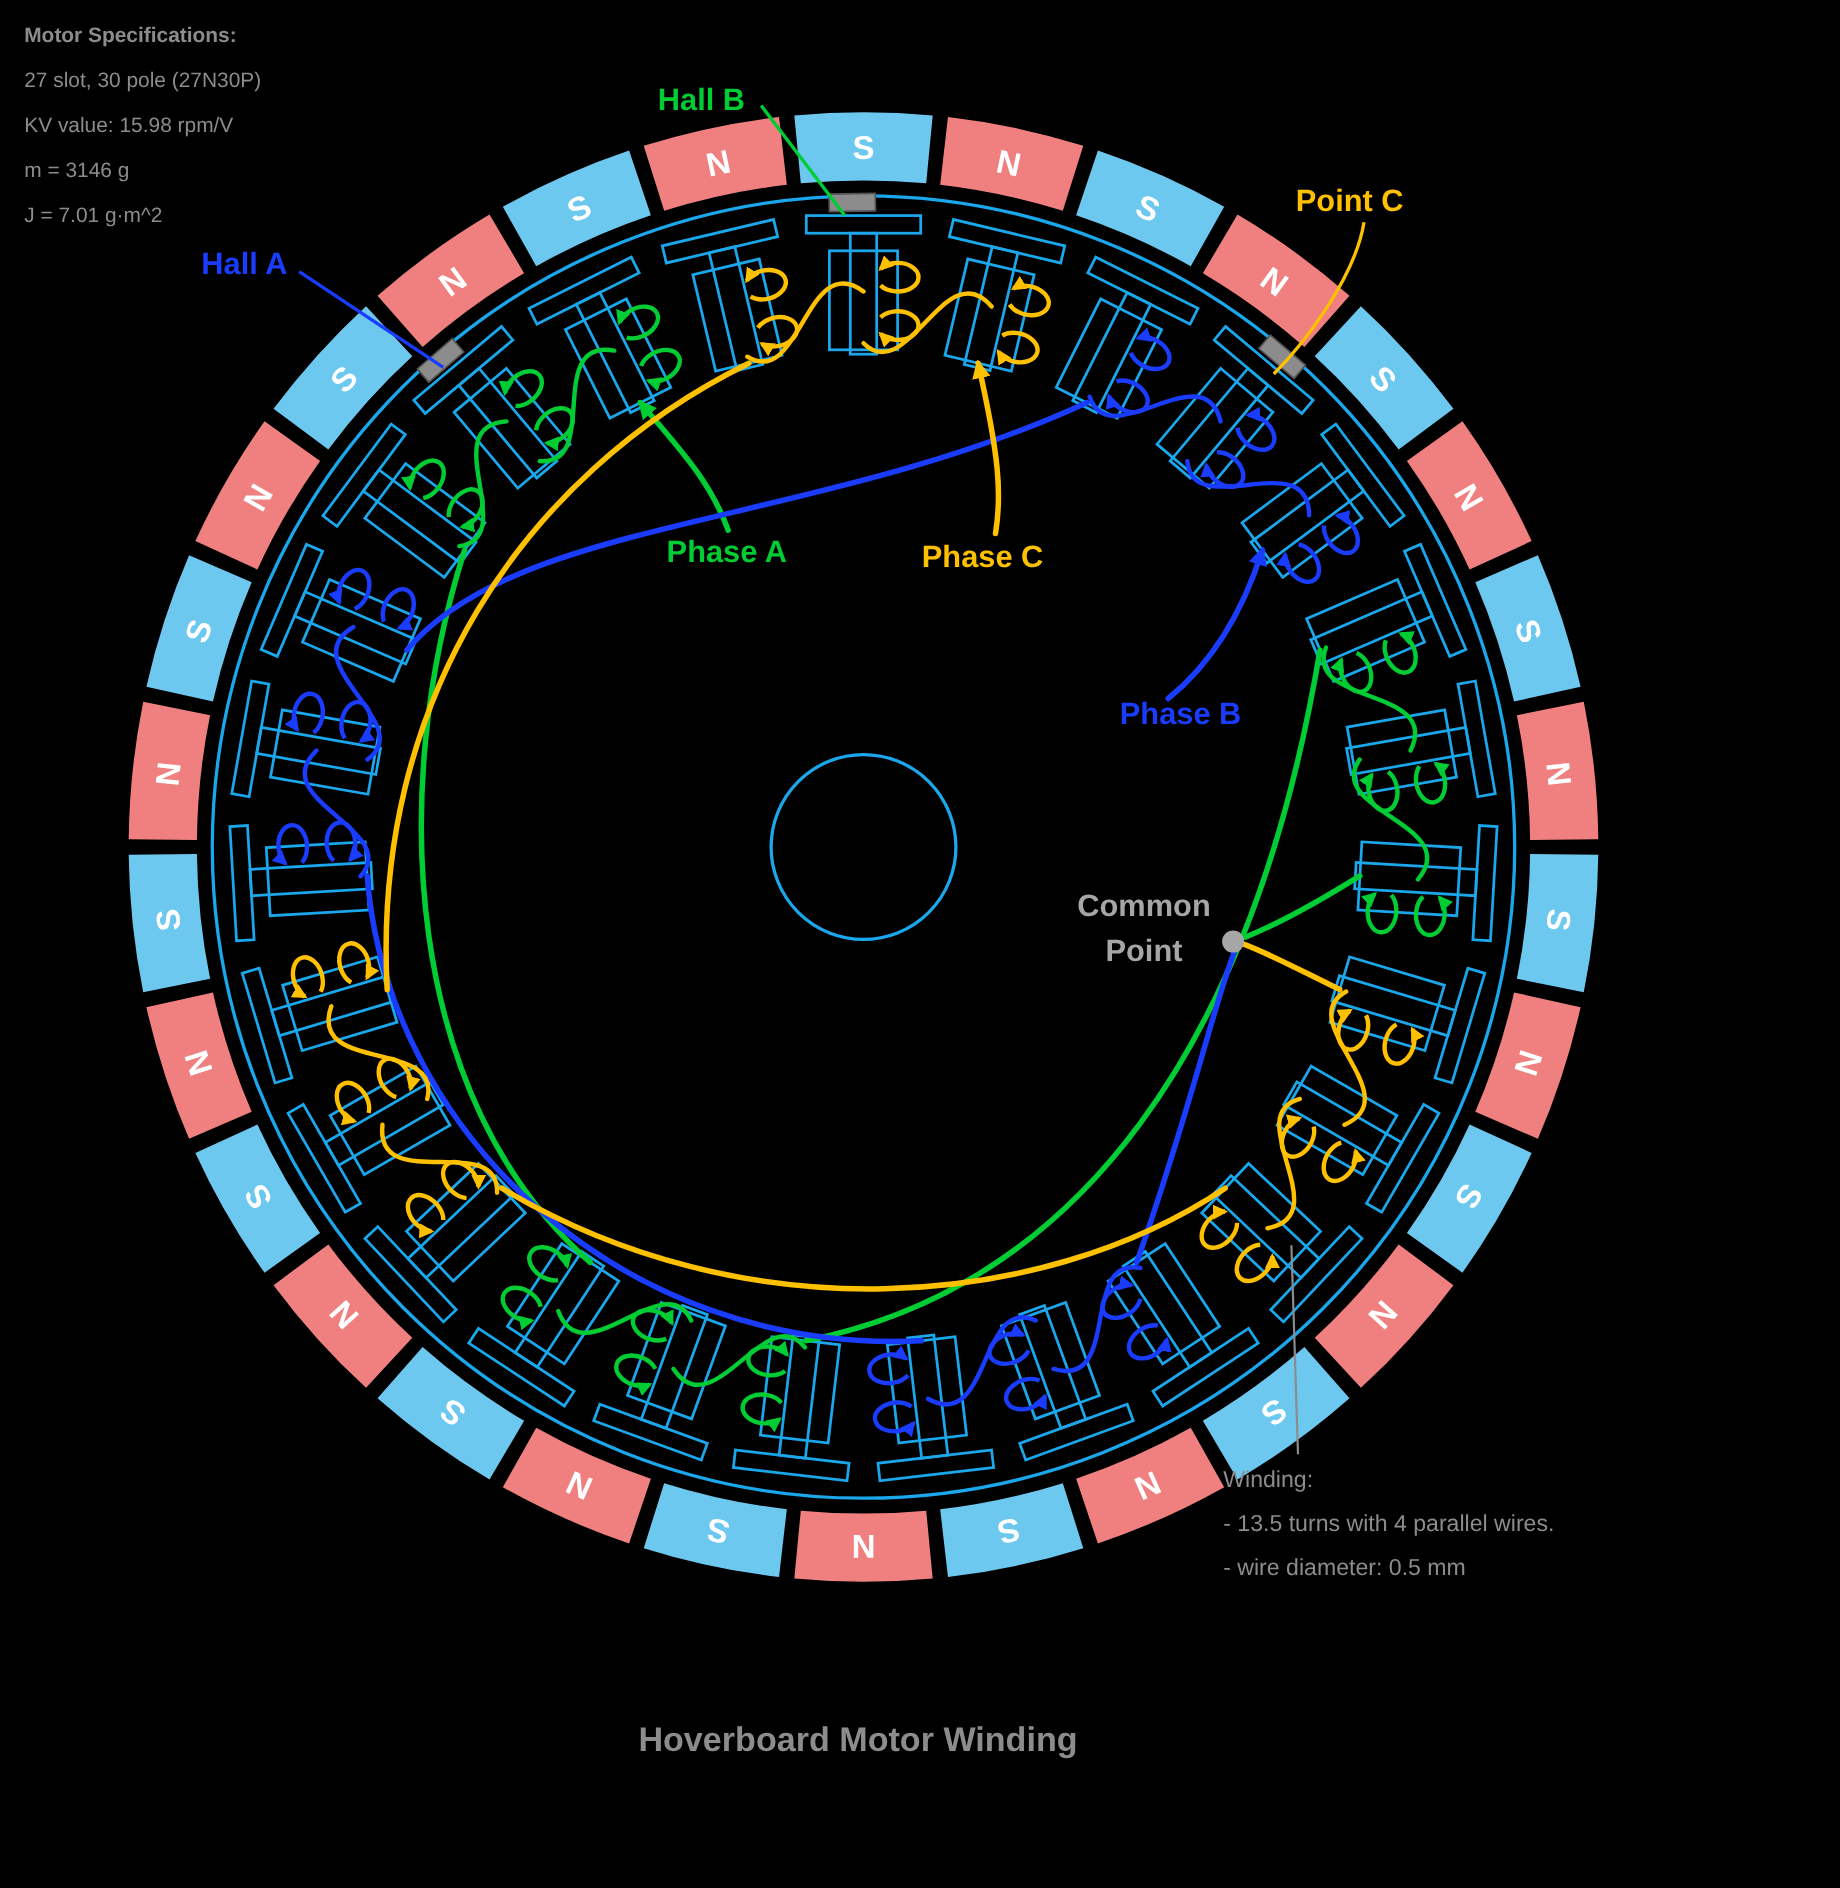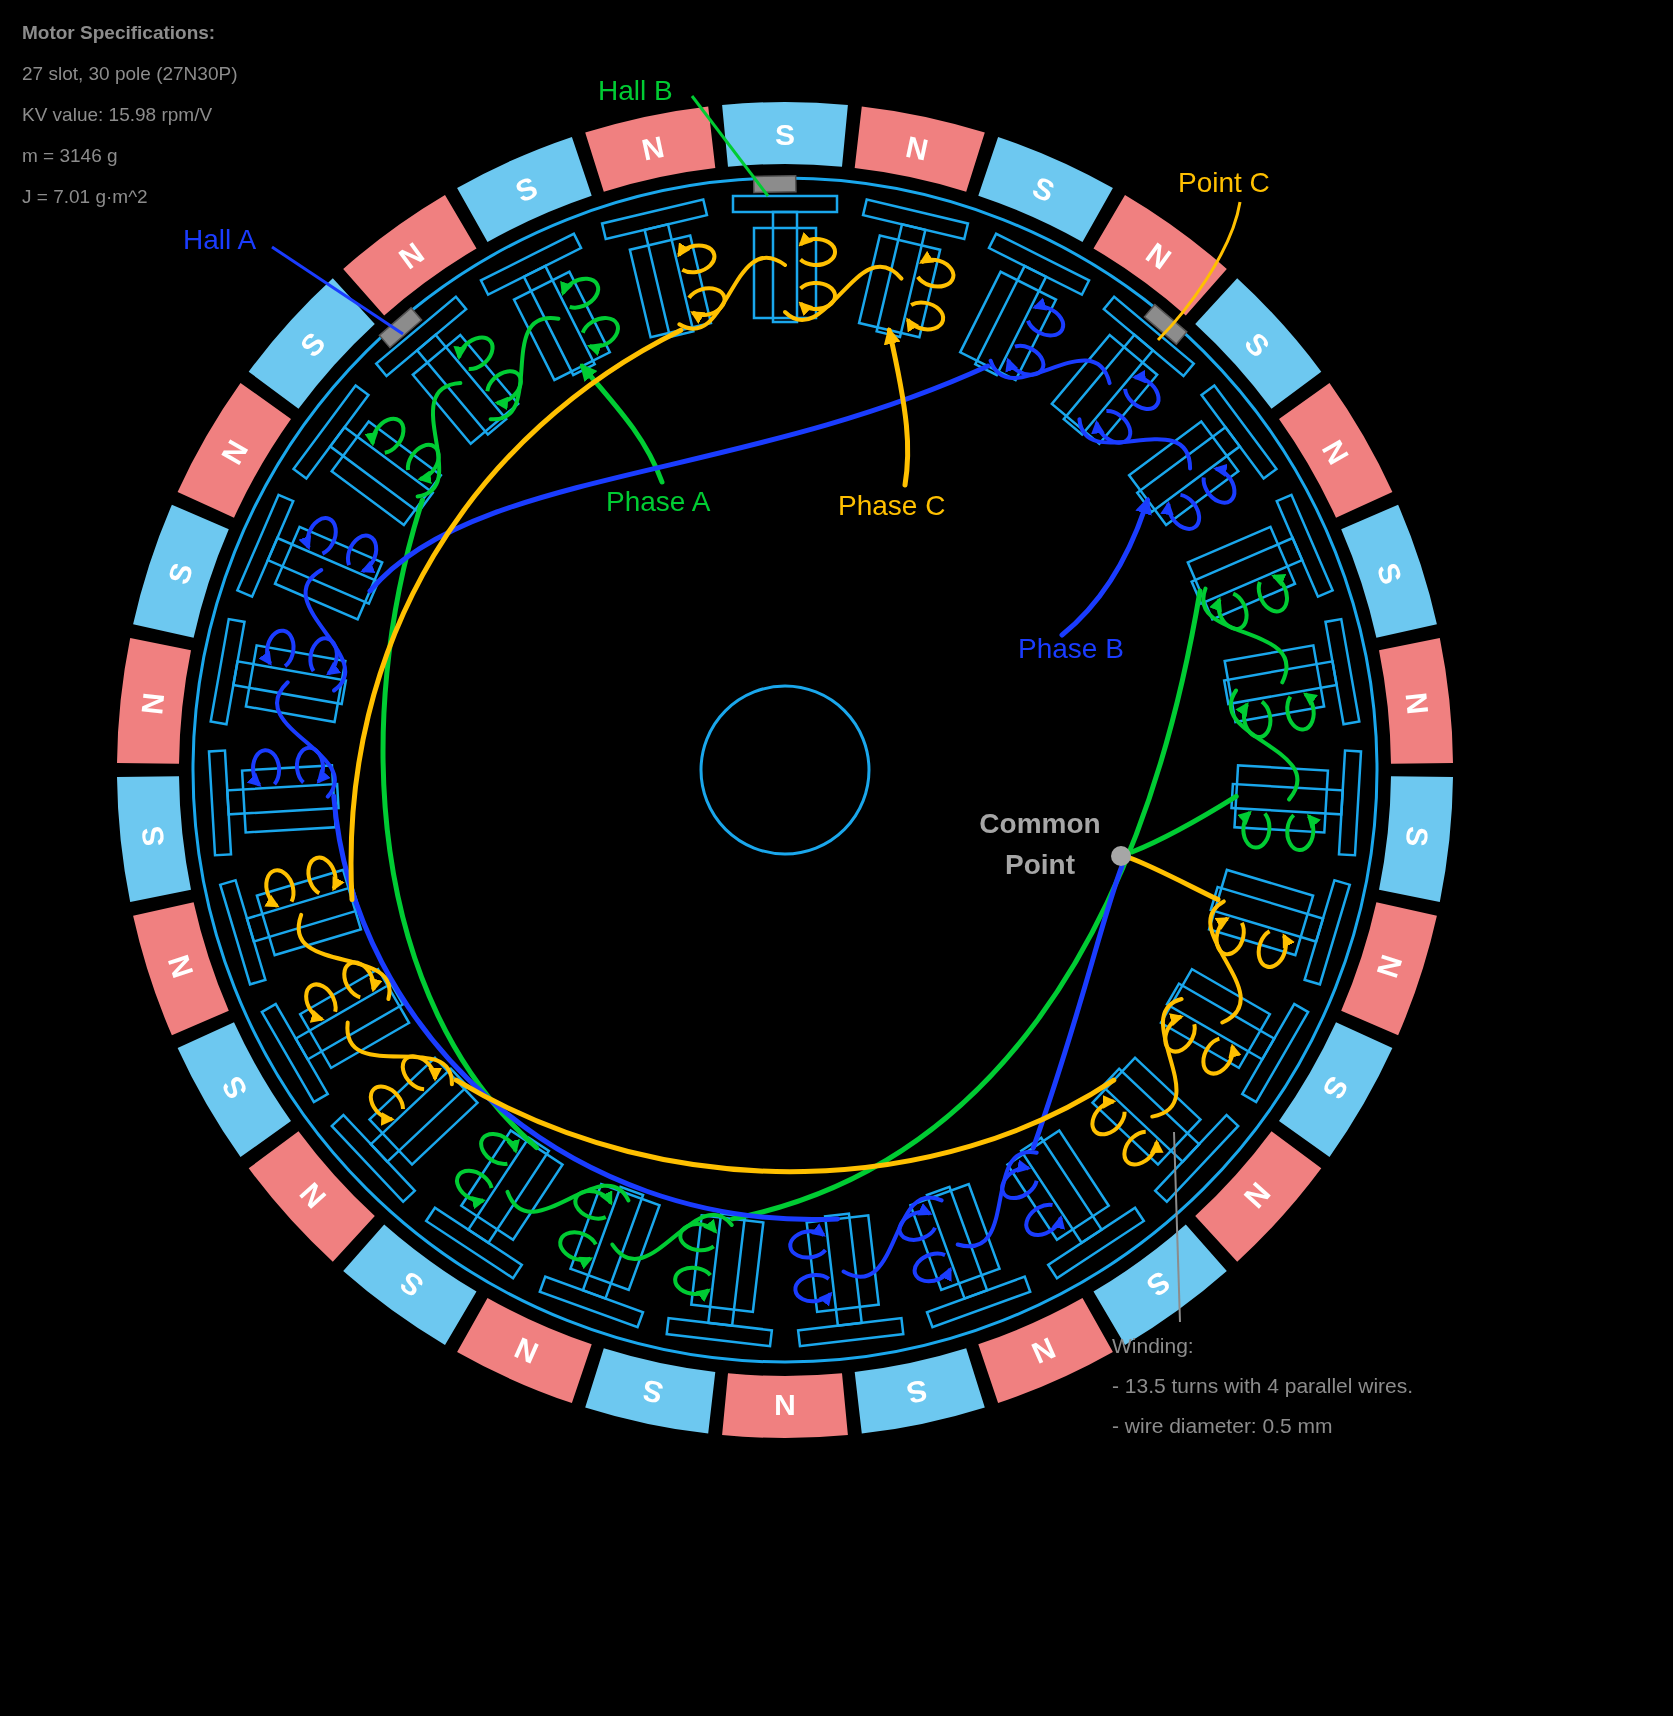--- a/index.html
+++ b/index.html
@@ -1,20 +1,20 @@
 <!DOCTYPE html>
 <html style="--phase-a: #00cc33; --phase-b: #1a3cff; --phase-c: #ffc000; --gray: #8c8c8c; --common: #a6a6a6;"><head>
 <meta charset="utf-8">
 <style>
   html,body{margin:0;padding:0;background:#000;}
   #page-root{
     position:relative;width:1673px;height:1716px;background:#000;overflow:hidden;
     font-family:"Liberation Sans", sans-serif;
   }
-  .lbl{position:absolute;font-weight:normal;font-size:28px;white-space:nowrap;}
+  .lbl{position:absolute;font-weight:bold;font-size:28px;white-space:nowrap;}
   .phase-a{color:var(--phase-a);}
   .phase-b{color:var(--phase-b);}
   .phase-c{color:var(--phase-c);}
   #specs-block{position:absolute;left:22px;top:12px;font-size:19px;line-height:41px;color:var(--gray);}
   #specs-block .head{font-weight:bold;}
   #winding-note{position:absolute;left:1112px;top:1326px;font-size:21px;line-height:40px;color:var(--gray);}
   #common-label{position:absolute;left:955px;top:803px;width:170px;text-align:center;
     font-size:28px;font-weight:bold;line-height:41px;color:var(--common);}
   #page-title{position:absolute;left:380px;top:1564px;width:800px;text-align:center;
     font-size:31px;font-weight:bold;color:var(--gray);}
@@ -571,13 +571,14 @@
     <div>Common</div>
     <div>Point</div>
   </div>
 
   <div id="winding-note">
     <div>Winding:</div>
     <div>- 13.5 turns with 4 parallel wires.</div>
     <div>- wire diameter: 0.5 mm</div>
   </div>
 
+  <div id="page-title">Hoverboard Motor Winding</div>
 </div>
 
 </body></html>

